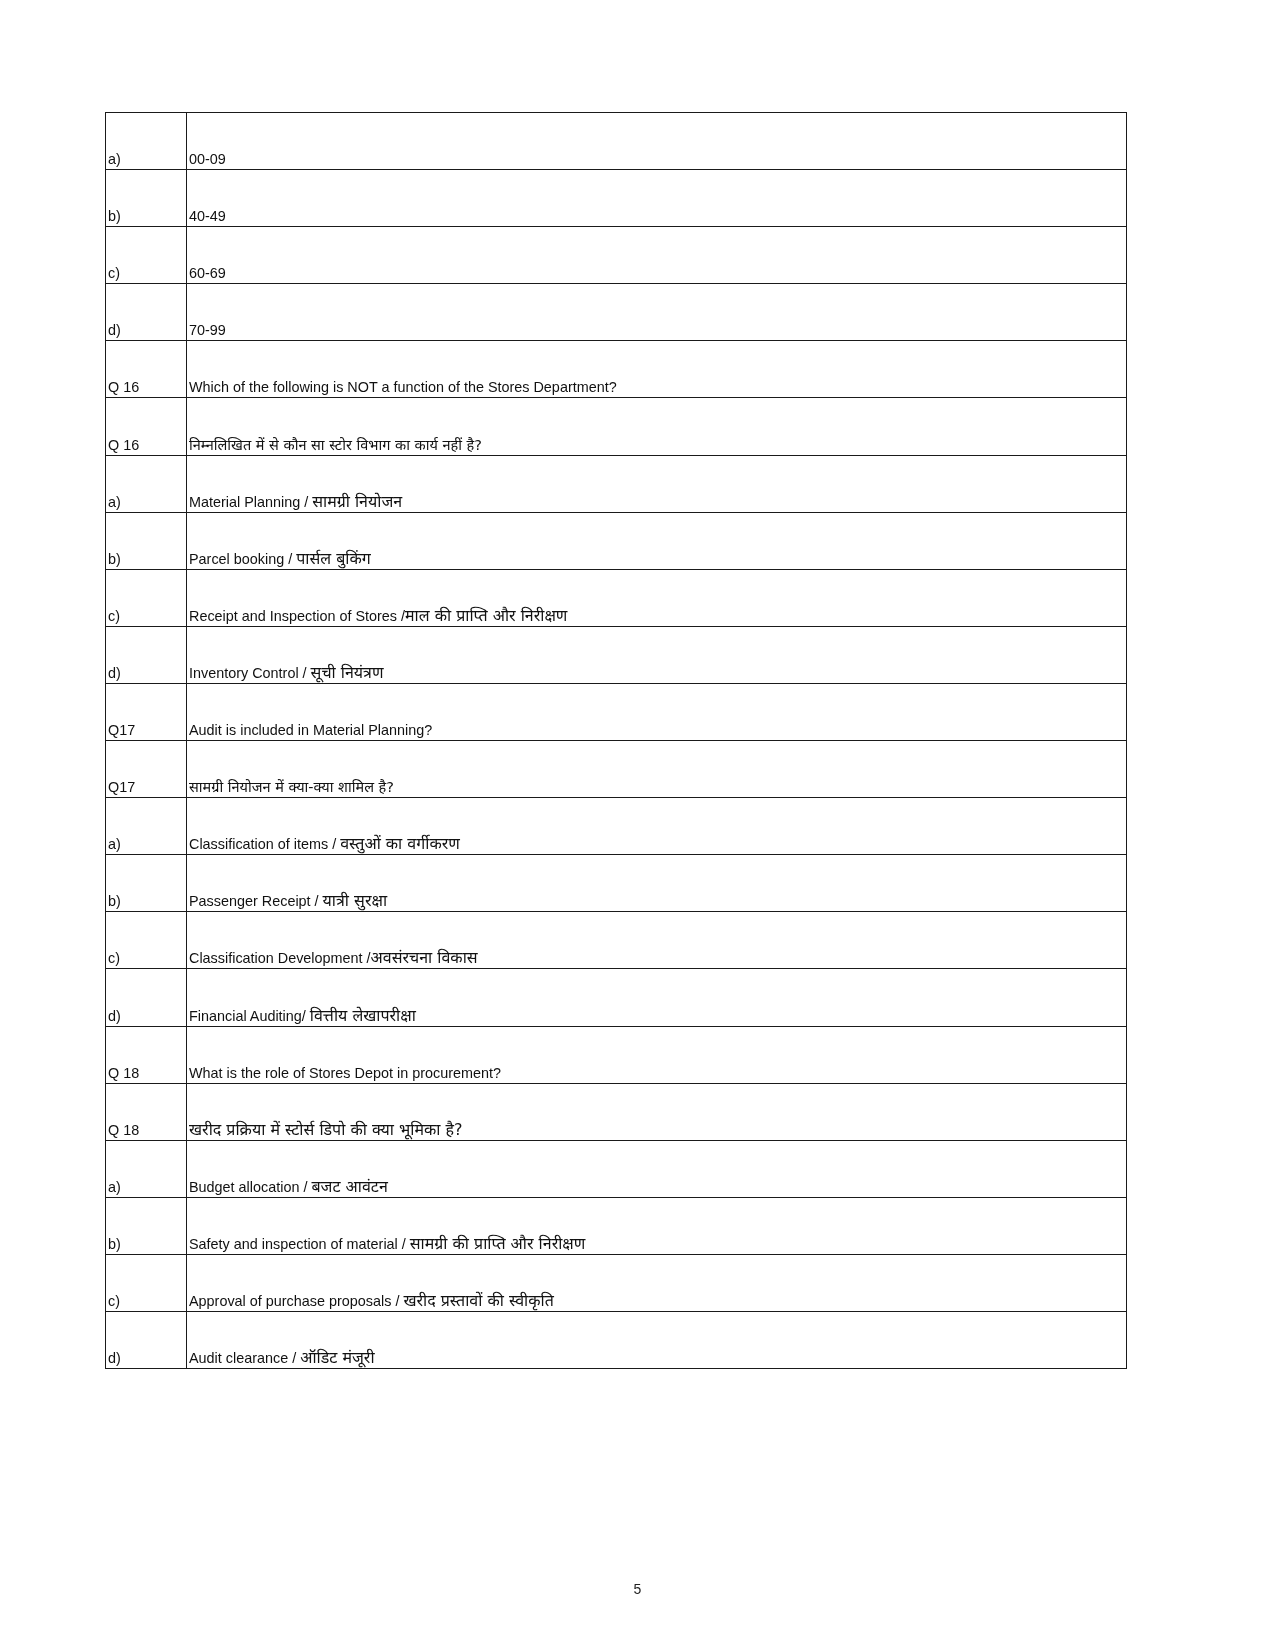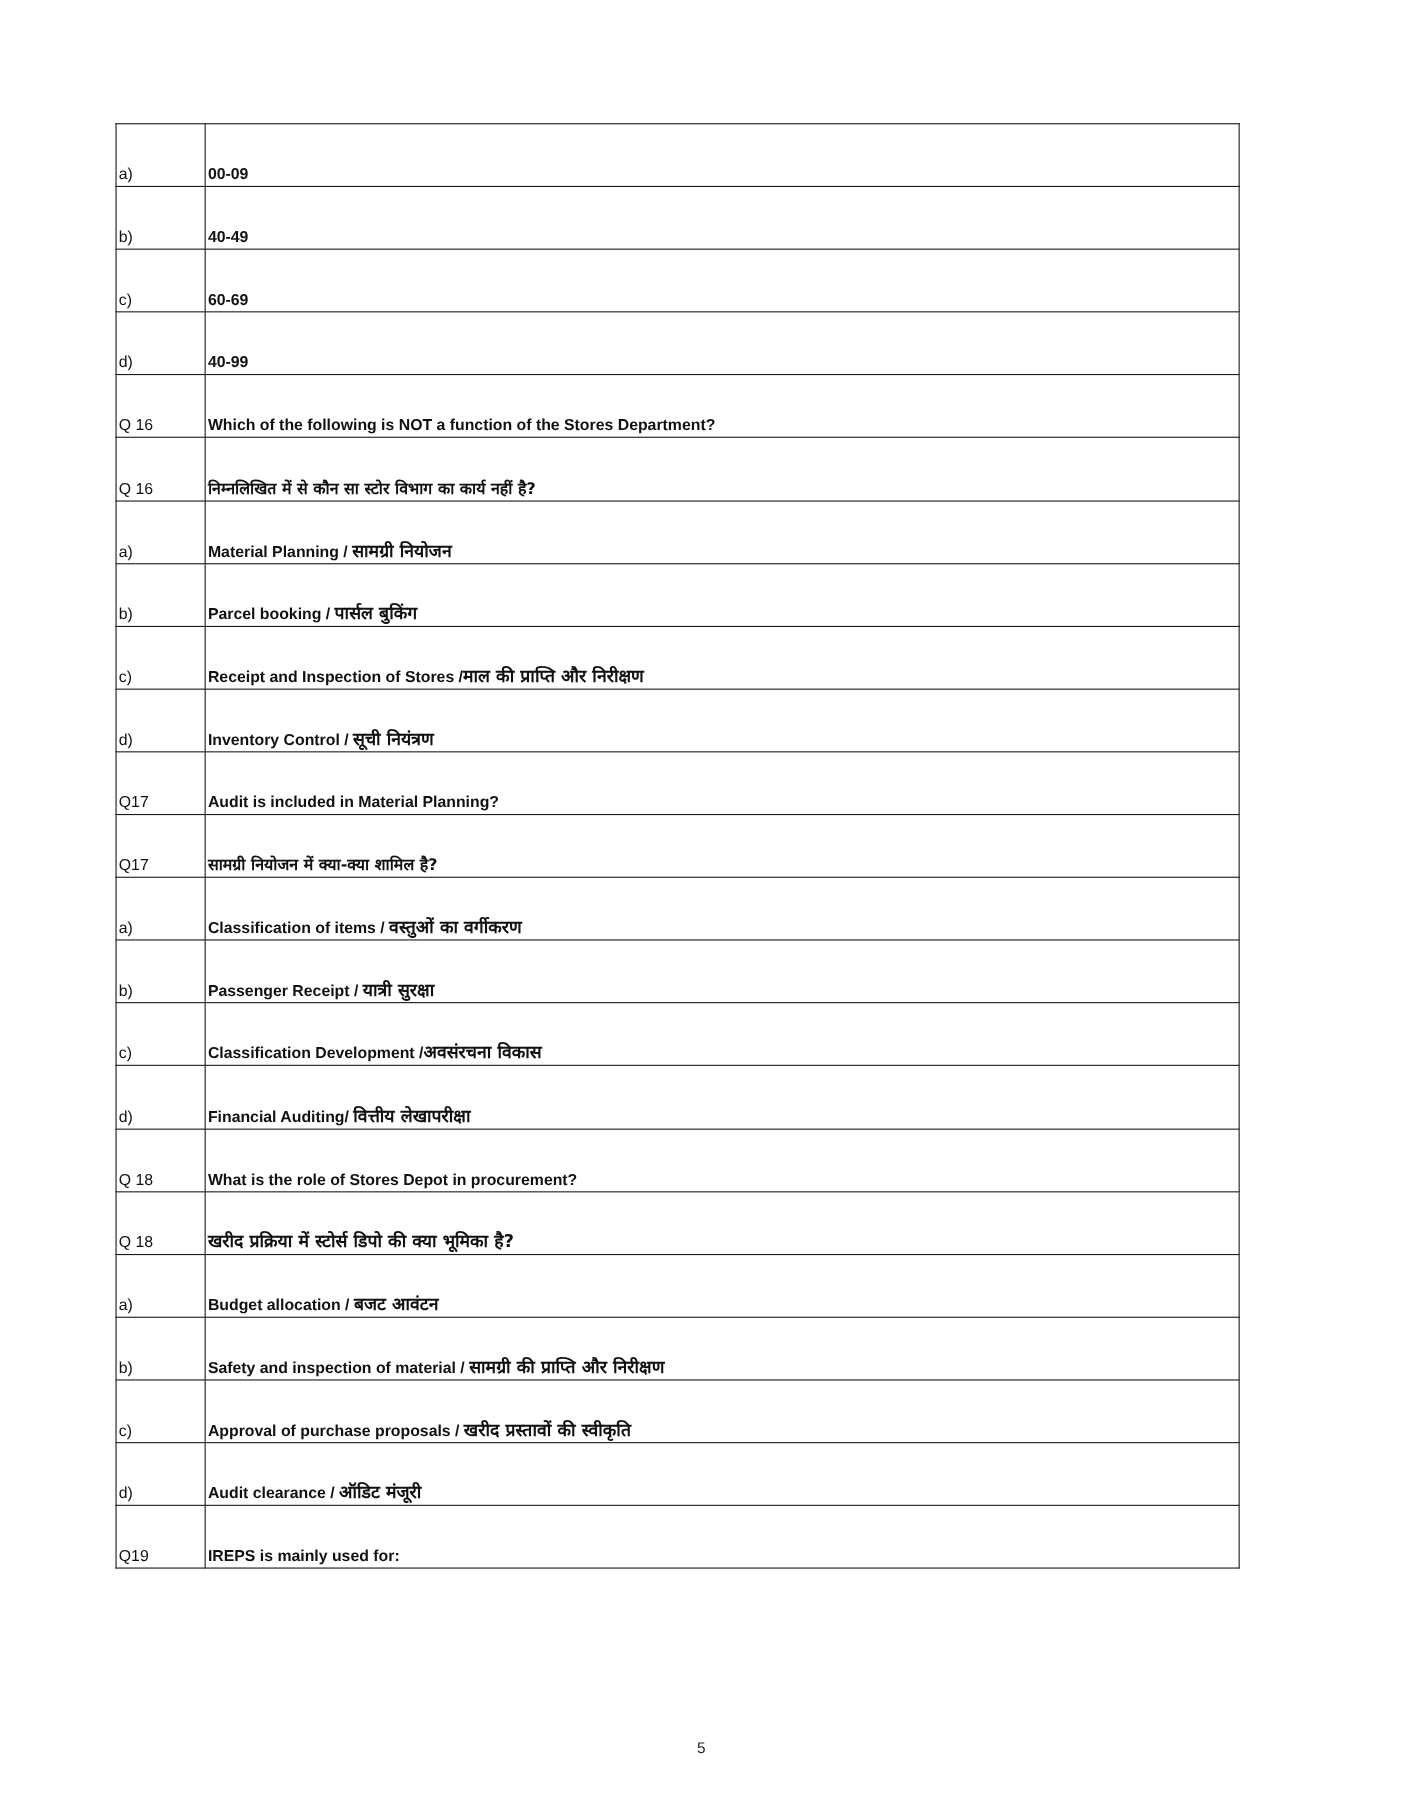--- a/index.html
+++ b/index.html
@@ -34,21 +34,21 @@
       height: 57.1px;
       padding: 0 0 1px 2px;
       vertical-align: bottom;
       font-size: 14.4px;
       line-height: 17px;
       white-space: nowrap;
       overflow: hidden;
       box-sizing: border-box;
     }
     td.col-label { width: 81px; }
-    td.col-text { width: 940px; font-weight: bold; }
+    td.col-text { width: 940px; }
     .hi {
       font-family: "DejaVu Sans", sans-serif;
       font-size: 16px;
       margin-top: 36px;
     }
     .page-number {
       position: absolute;
       left: 0;
       width: 1275px;
       top: 1581px;
@@ -70,21 +70,21 @@
       <tr>
         <td class="col-label">b)</td>
         <td class="col-text"><span>40-49</span><span class="hi"></span></td>
       </tr>
       <tr>
         <td class="col-label">c)</td>
         <td class="col-text"><span>60-69</span><span class="hi"></span></td>
       </tr>
       <tr>
         <td class="col-label">d)</td>
-        <td class="col-text"><span>40-99</span><span class="hi"></span></td>
+        <td class="col-text"><span>70-99</span><span class="hi"></span></td>
       </tr>
       <tr>
         <td class="col-label">Q 16</td>
         <td class="col-text"><span>Which of the following is NOT a function of the Stores Department?</span><span class="hi"></span></td>
       </tr>
       <tr>
         <td class="col-label">Q 16</td>
         <td class="col-text"><span></span><span class="hi" style="font-size:14.5px">निम्नलिखित में से कौन सा स्टोर विभाग का कार्य नहीं है?</span></td>
       </tr>
       <tr>
@@ -144,21 +144,17 @@
         <td class="col-text"><span>Safety and inspection of material / </span><span class="hi">सामग्री की प्राप्ति और निरीक्षण</span></td>
       </tr>
       <tr>
         <td class="col-label">c)</td>
         <td class="col-text"><span>Approval of purchase proposals / </span><span class="hi">खरीद प्रस्तावों की स्वीकृति</span></td>
       </tr>
       <tr>
         <td class="col-label">d)</td>
         <td class="col-text"><span>Audit clearance / </span><span class="hi">ऑडिट मंजूरी</span></td>
       </tr>
-      <tr>
-        <td class="col-label">Q19</td>
-        <td class="col-text"><span>IREPS is mainly used for:</span><span class="hi"></span></td>
-      </tr>
     </tbody>
   </table>
 
   <div class="page-number">5</div>
 </div>
 
 </body></html>

